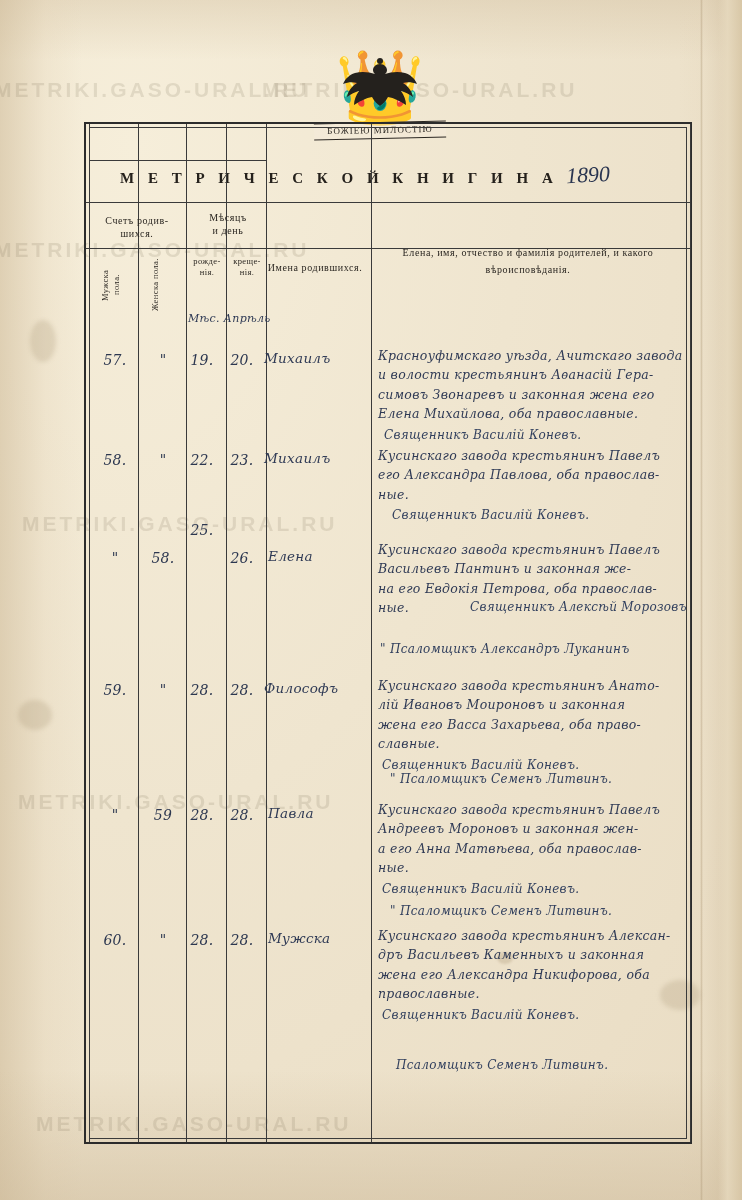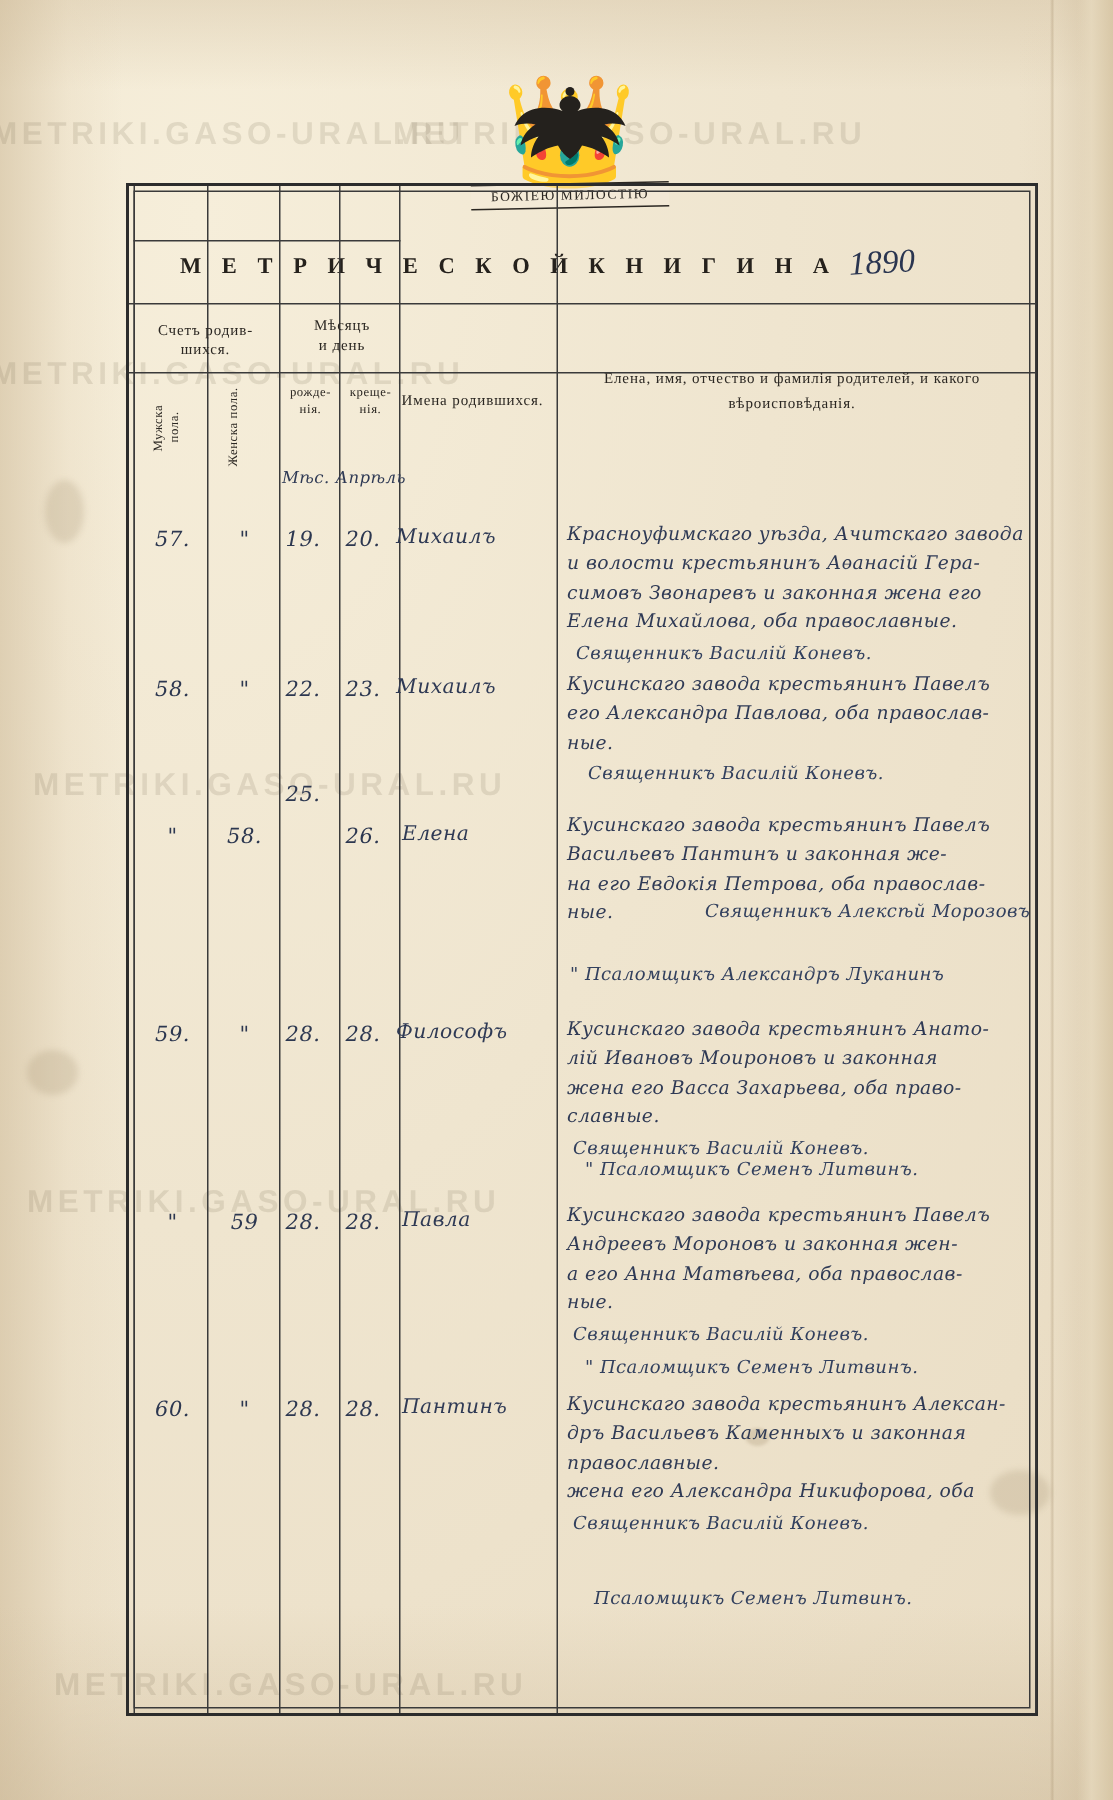--- a/index.html
+++ b/index.html
@@ -349,22 +349,22 @@
     <div>а его Анна Матвѣева, оба православ-</div>
     <div>ные.</div>
     <div class="hand sig" style="position:relative; left:4px; top:2px;">Священникъ Василiй Коневъ.</div>
   </div>
   <div class="hand sig" style="left:390px; top:902px;">" Псаломщикъ Семенъ Литвинъ.</div>
 
   <div class="hand num" style="left:92px; top:930px; width:46px;">60.</div>
   <div class="hand num" style="left:140px; top:930px; width:46px;">"</div>
   <div class="hand num" style="left:182px; top:930px; width:40px;">28.</div>
   <div class="hand num" style="left:222px; top:930px; width:40px;">28.</div>
-  <div class="hand name" style="left:268px; top:928px;">Пантинъ</div>
+  <div class="hand name" style="left:268px; top:928px;">Мужска</div>
   <div class="hand body" style="left:378px; top:926px;">
     <div>Кусинскаго завода крестьянинъ Алексан-</div>
     <div>дръ Васильевъ Каменныхъ и законная</div>
+    <div>жена его Александра Никифорова, оба</div>
     <div>православные.</div>
-    <div>жена его Александра Никифорова, оба</div>
     <div class="hand sig" style="position:relative; left:4px; top:2px;">Священникъ Василiй Коневъ.</div>
   </div>
   <div class="hand sig" style="left:396px; top:1056px;">Псаломщикъ Семенъ Литвинъ.</div>
 </div>
 
 </body></html>

